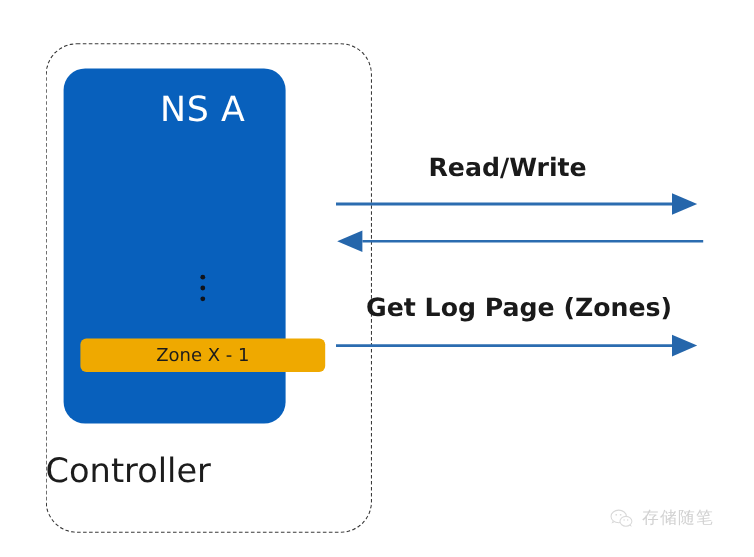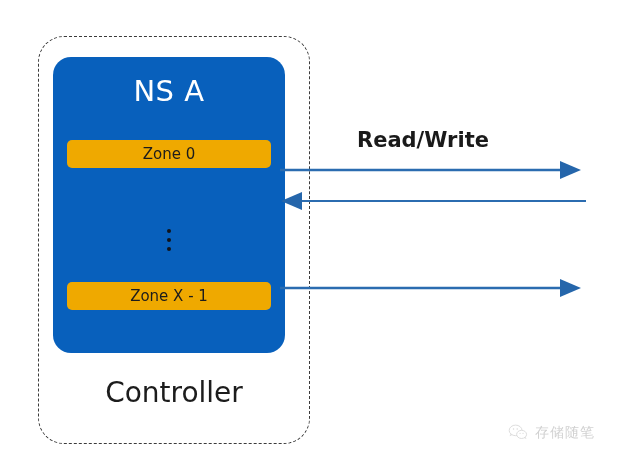--- a/index.html
+++ b/index.html
@@ -29,21 +29,21 @@
     border-radius: 26px;
     box-sizing: border-box;
     background: transparent;
   }
 
   
   .ns-block {
     position: absolute;
     left: 53px;
     top: 57px;
-    width: 232px;
+    width: 185px;
     height: 296px;
     background: #0860bc;
     border-radius: 18px;
     box-sizing: border-box;
   }
 
   .ns-title {
     position: absolute;
     left: 0;
     top: 20px;
@@ -98,21 +98,20 @@
     margin: 5px auto 0 auto;
   }
   .ellipsis .dot:first-child { margin-top: 0; }
 
   
   .controller-label {
     position: absolute;
     left: 38px;
     top: 376px;
     width: 272px;
-    text-align: center;
     color: #1c1c1c;
     font-size: 28px;
     font-weight: 400;
     line-height: 1.2;
   }
 
   
   .arrows {
     position: absolute;
     left: 0;
@@ -166,21 +165,20 @@
 </head>
 <body>
 
 <div id="canvas">
 
   <div class="controller-box"></div>
 
   <div class="ns-block">
     <div class="ns-title">NS A</div>
 
-    <div class="zone-bar zone-0">Zone 0</div>
 
 
     <div class="ellipsis">
       <span class="dot"></span>
       <span class="dot"></span>
       <span class="dot"></span>
     </div>
 
     <div class="zone-bar zone-last">Zone X - 1</div>
   </div>
@@ -200,20 +198,21 @@
     </g>
 
     <g>
       <line x1="280" y1="288" x2="560" y2="288" stroke="#2b6cb0" stroke-width="2.4"></line>
       <polygon points="560,279 581,288 560,297" fill="#2566ab"></polygon>
     </g>
   </svg>
 
   <div class="arrow-label label-rw">Read/Write</div>
 
+  <div class="arrow-label label-glp">Get Log Page (Zones)</div>
 
   <div class="watermark">
     <svg class="wm-icon" viewBox="0 0 24 20">
       <ellipse cx="9" cy="8" rx="8" ry="6.6" fill="none" stroke="#d2d2d2" stroke-width="1.1"></ellipse>
       <circle cx="6.4" cy="6.2" r="0.9" fill="#d2d2d2"></circle>
       <circle cx="11" cy="6.2" r="0.9" fill="#d2d2d2"></circle>
       <path d="M2.8 12.6 L1.4 15.4 L4.6 13.9 Z" fill="#d2d2d2"></path>
       <ellipse cx="16.5" cy="13" rx="6.2" ry="5.1" fill="#ffffff" stroke="#d2d2d2" stroke-width="1.1"></ellipse>
       <circle cx="14.6" cy="11.6" r="0.75" fill="#d2d2d2"></circle>
       <circle cx="18.3" cy="11.6" r="0.75" fill="#d2d2d2"></circle>

